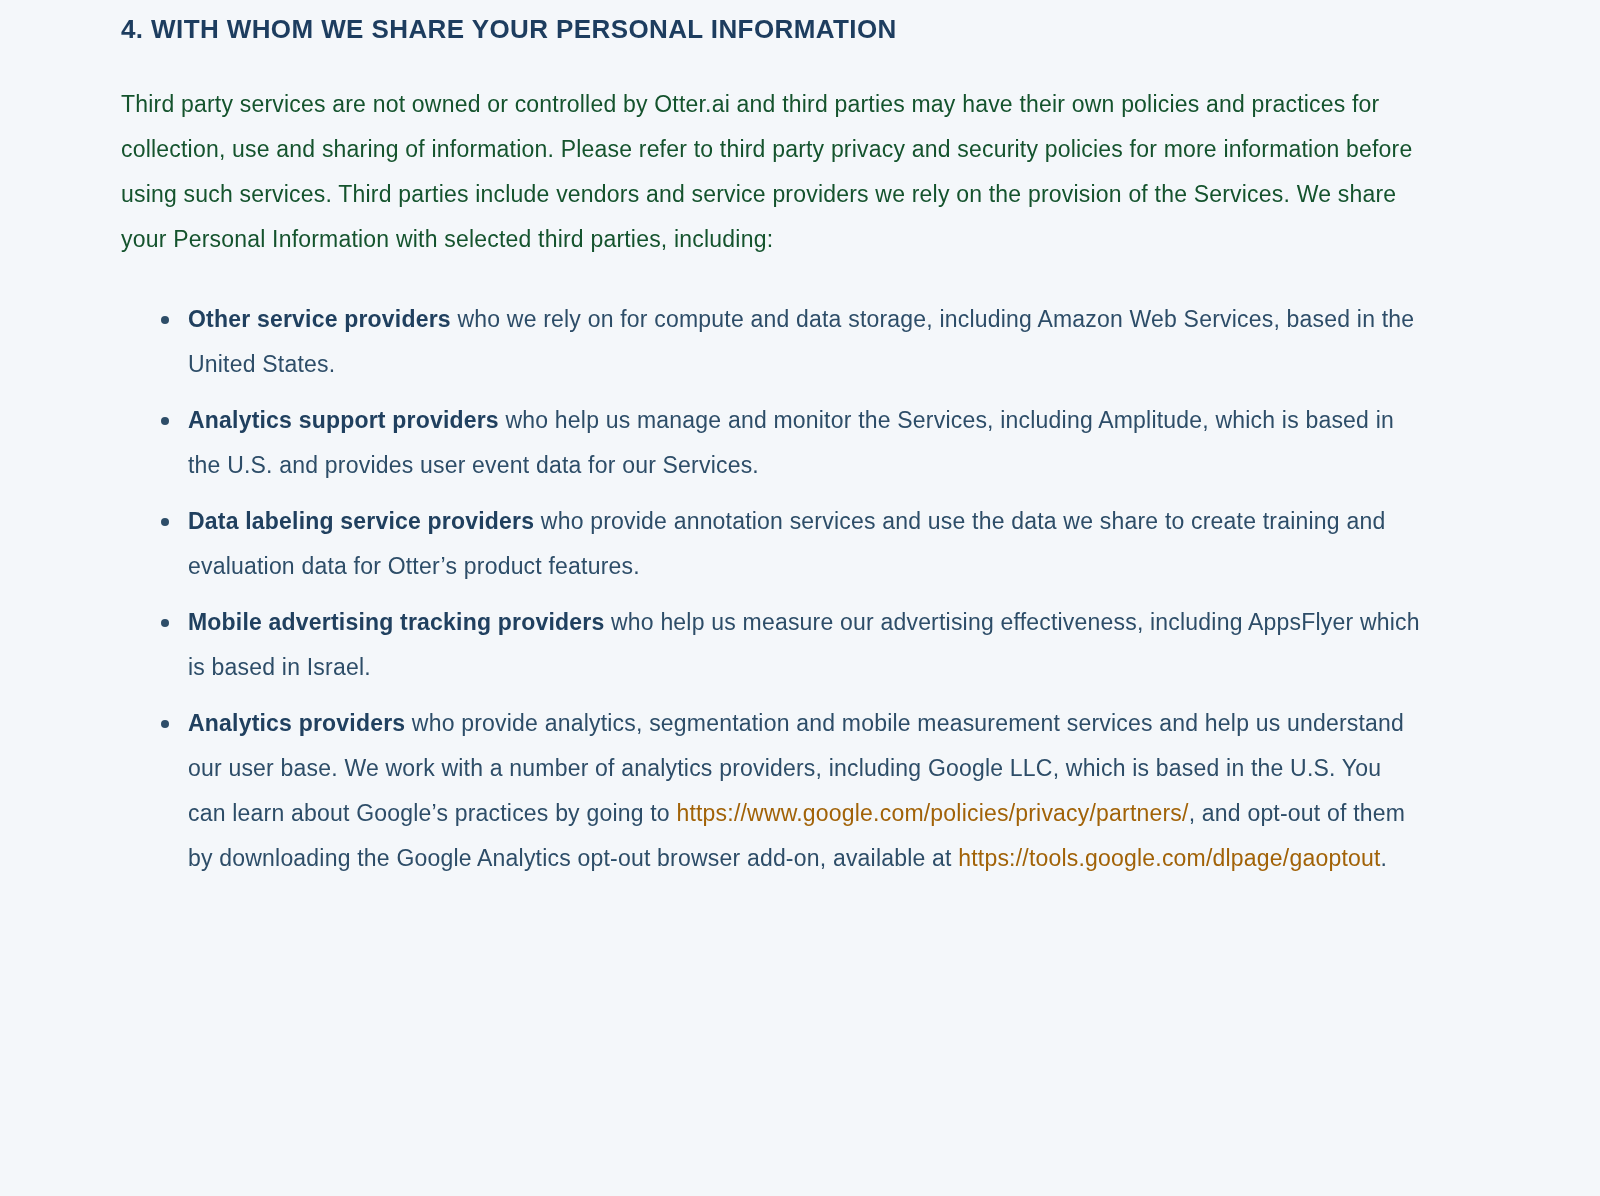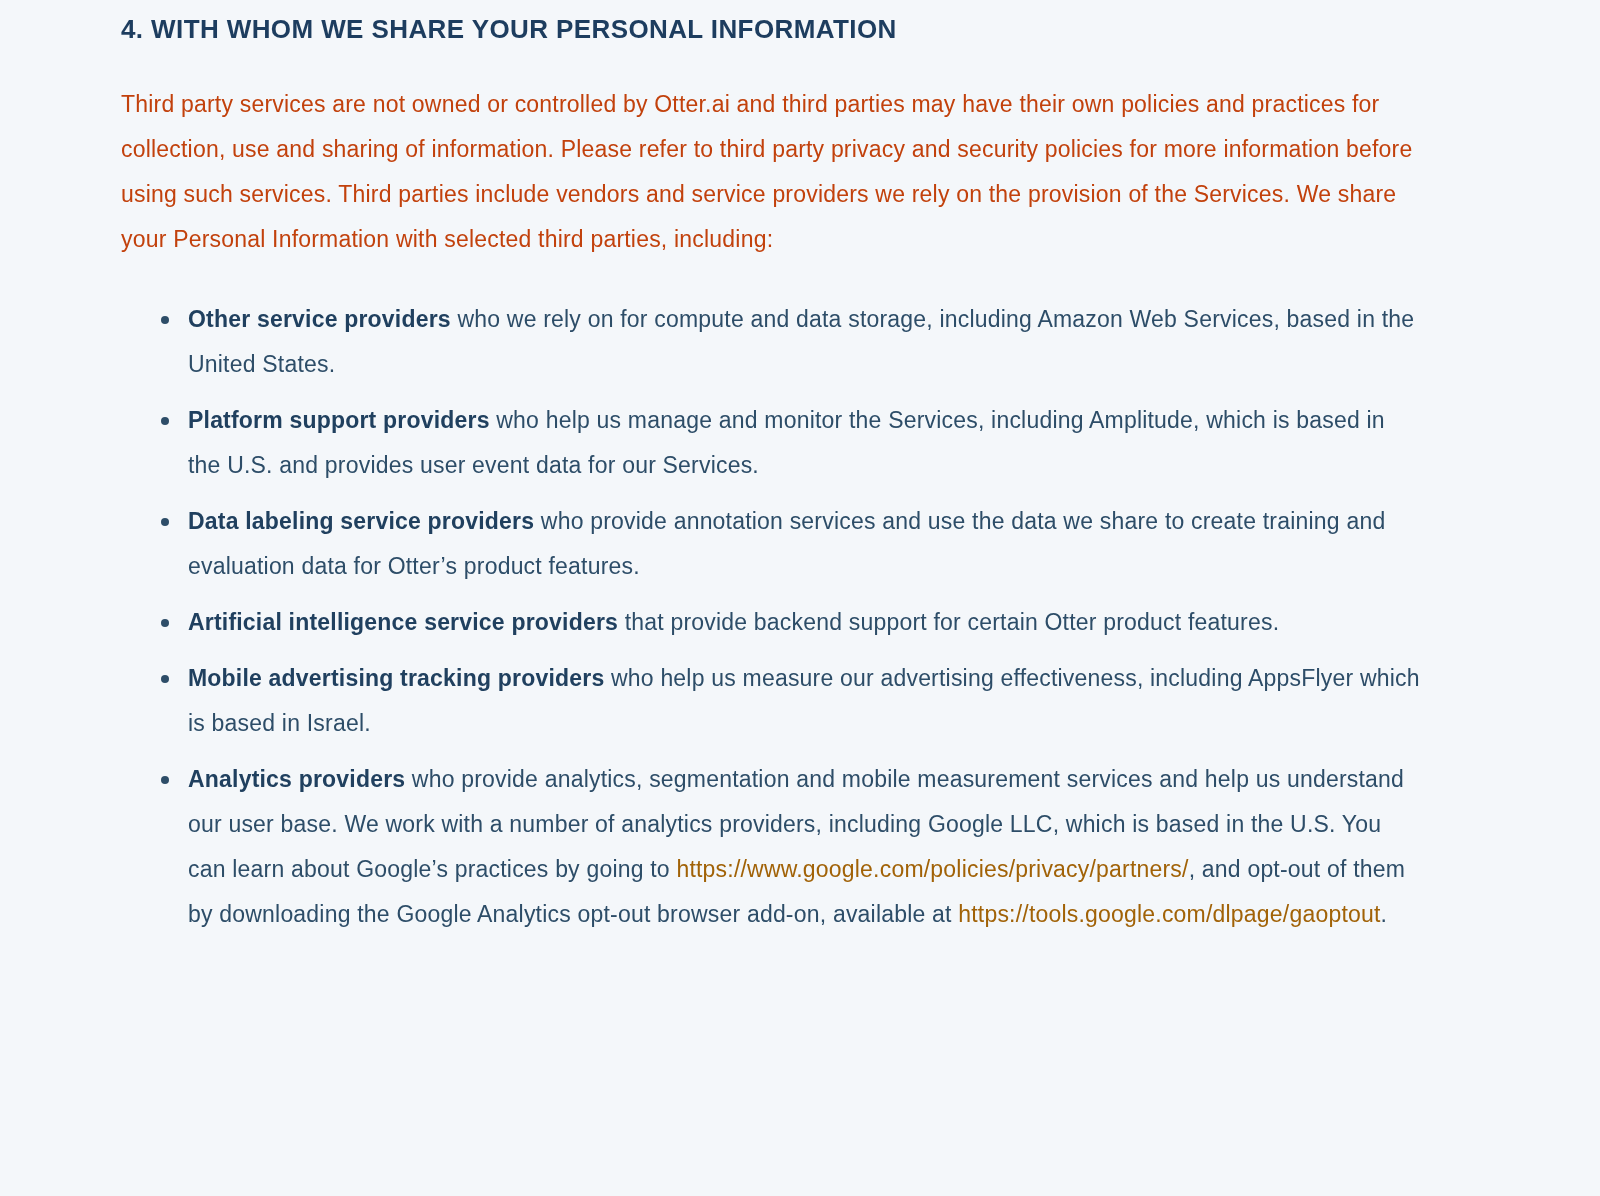--- a/index.html
+++ b/index.html
@@ -22,21 +22,21 @@
     font-weight: 700;
     letter-spacing: 0.4px;
     color: #1d3d5f;
   }
   .intro-paragraph {
     margin: 36px 0 0 0;
     max-width: 1300px;
     font-size: 23px;
     line-height: 45px;
     letter-spacing: 0.2px;
-    color: #c2410c;
+    color: #14532d;
   }
   ul.third-party-list {
     list-style: none;
     margin: 35px 0 0 0;
     padding: 0 0 0 67px;
     max-width: 1300px;
   }
   ul.third-party-list li {
     position: relative;
     margin: 0 0 11px 0;
@@ -68,19 +68,18 @@
 </head>
 <body>
 
 <div class="page">
   <h2 class="section-heading">4. WITH WHOM WE SHARE YOUR PERSONAL INFORMATION</h2>
 
   <p class="intro-paragraph">Third party services are not owned or controlled by Otter.ai and third parties may have their own policies and practices for collection, use and sharing of information. Please refer to third party privacy and security policies for more information before using such services. Third parties include vendors and service providers we rely on the provision of the Services. We share your Personal Information with selected third parties, including:</p>
 
   <ul class="third-party-list">
       <li><span class="bold-lead">Other service providers</span><span> who we rely on for compute and data storage, including Amazon Web Services, based in the United States.</span></li>
-      <li><span class="bold-lead">Platform support providers</span><span> who help us manage and monitor the Services, including Amplitude, which is based in the U.S. and provides user event data for our Services.</span></li>
+      <li><span class="bold-lead">Analytics support providers</span><span> who help us manage and monitor the Services, including Amplitude, which is based in the U.S. and provides user event data for our Services.</span></li>
       <li><span class="bold-lead">Data labeling service providers</span><span> who provide annotation services and use the data we share to create training and evaluation data for Otter’s product features.</span></li>
-      <li><span class="bold-lead">Artificial intelligence service providers</span><span> that provide backend support for certain Otter product features.</span></li>
       <li><span class="bold-lead">Mobile advertising tracking providers</span><span> who help us measure our advertising effectiveness, including AppsFlyer which is based in Israel.</span></li>
       <li><span class="bold-lead">Analytics providers</span><span> who provide analytics, segmentation and mobile measurement services and help us understand our user base. We work with a number of analytics providers, including Google LLC, which is based in the U.S. You can learn about Google’s practices by going to </span><a class="policy-link" href="#">https://www.google.com/policies/privacy/partners/</a><span>, and opt-out of them by downloading the Google Analytics opt-out browser add-on, available at </span><a class="policy-link" href="#">https://tools.google.com/dlpage/gaoptout</a><span>.</span></li>
     </ul>
 </div>
 
 </body></html>

